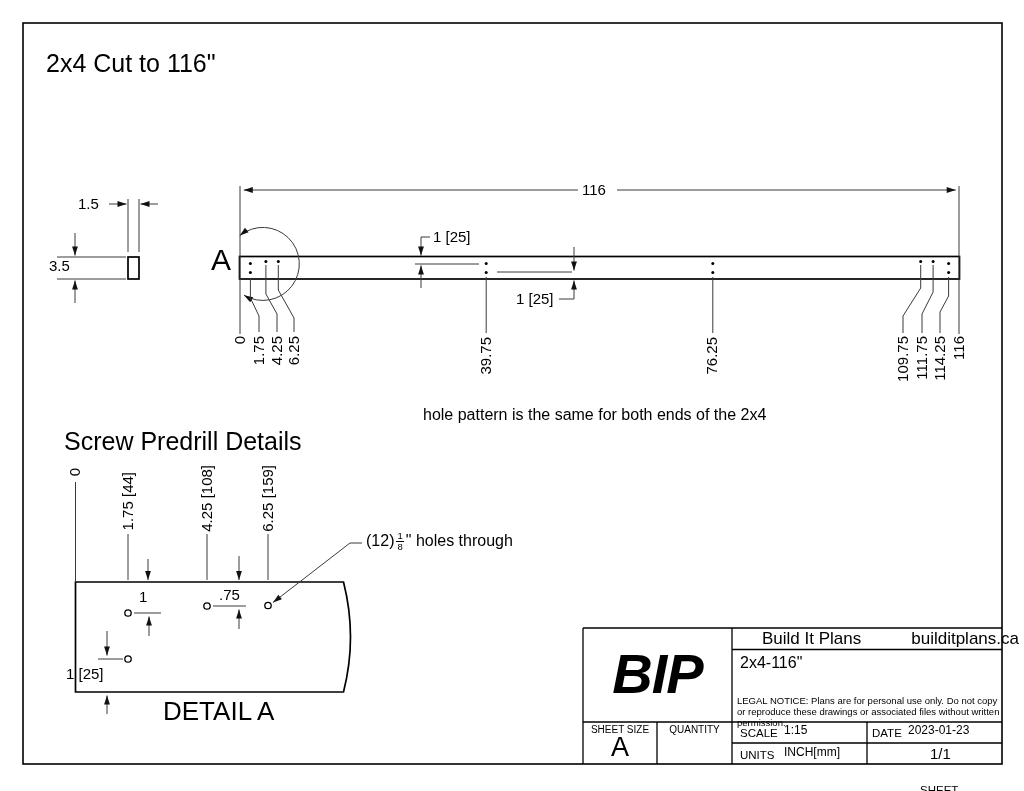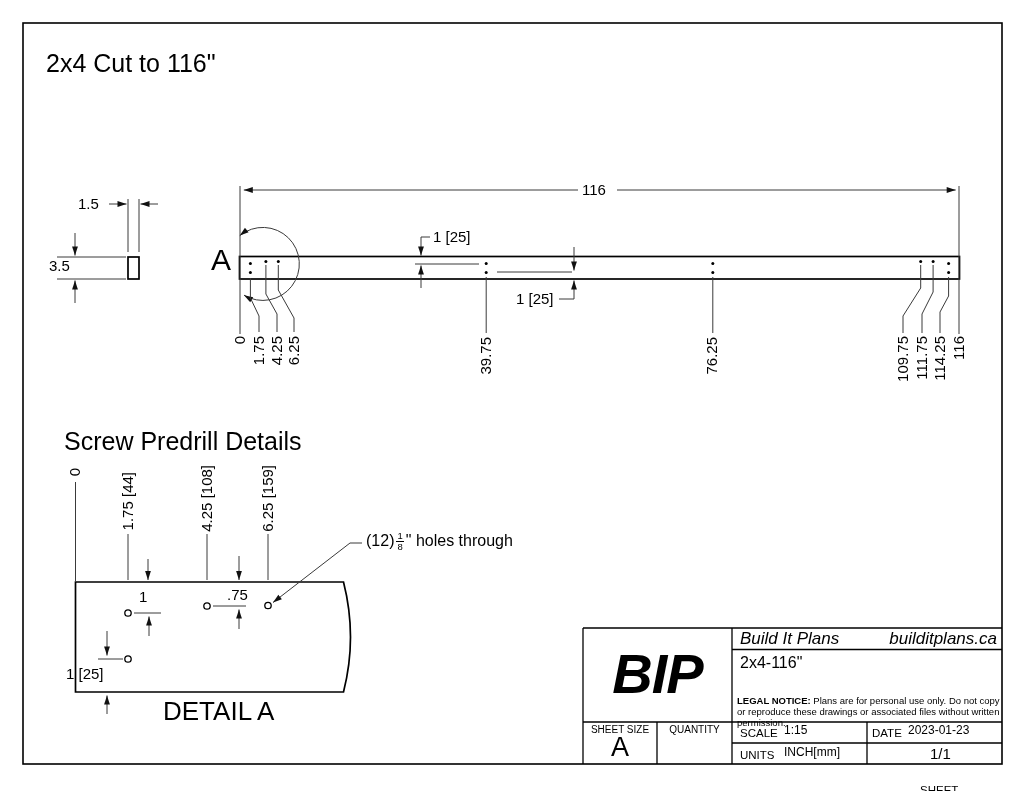--- a/index.html
+++ b/index.html
@@ -11,26 +11,26 @@
   .vlab{position:absolute;writing-mode:vertical-rl;transform:rotate(180deg);
         font-size:15px;line-height:16px;white-space:nowrap;}
   .title{font-size:25px;}
   .heading{font-size:25px;}
   .viewtitle{font-size:26px;}
   .note{font-size:16px;}
   .detletter{font-size:30px;}
   .callout{position:absolute;display:flex;align-items:center;gap:2px;font-size:16px;}
   .frac{display:inline-flex;flex-direction:column;align-items:center;font-size:9.5px;line-height:1.05;}
   .frac .fd{border-top:1px solid #000;padding:0 1px;}
-  .tb-co{font-style:italic;font-size:17px;}
+  .tb-co{font-size:17px;margin-left:22px;}
   .tb-small{font-size:10px;}
   .tb-key{font-size:11.5px;}
   .tb-val{font-size:12px;}
   .legal{position:absolute;font-size:9.5px;line-height:10.8px;width:264px;}
-  .legal b{font-weight:bold;}
+  .legal b{font-weight:normal;}
   .bip{position:absolute;font-size:56px;font-weight:bold;font-style:italic;letter-spacing:-1px;}
 </style>
 </head>
 <body>
 
 <div id="sheet">
 
 <svg id="linework" width="1024" height="791" viewBox="0 0 1024 791">
   <defs>
     <marker id="arr" viewBox="0 0 10 8" refX="9.4" refY="4" markerWidth="10" markerHeight="8" orient="auto-start-reverse" markerUnits="userSpaceOnUse">
@@ -153,30 +153,31 @@
 <div class="vlab" style="left:251px;top:336px;">1.75</div>
 <div class="vlab" style="left:269px;top:336px;">4.25</div>
 <div class="vlab" style="left:286px;top:336px;">6.25</div>
 <div class="vlab" style="left:478px;top:337px;">39.75</div>
 <div class="vlab" style="left:704px;top:337px;">76.25</div>
 <div class="vlab" style="left:895px;top:336px;">109.75</div>
 <div class="vlab" style="left:914px;top:336px;">111.75</div>
 <div class="vlab" style="left:932px;top:336px;">114.25</div>
 <div class="vlab" style="left:951px;top:336px;">116</div>
 
+<div class="lbl note" style="left:423px;top:406px;">hole pattern is the same for both ends of the 2x4</div>
 
 <div class="lbl heading" style="left:64px;top:428px;">Screw Predrill Details</div>
 
 <div class="vlab" style="left:67px;top:468px;">0</div>
 <div class="vlab" style="left:120px;top:472px;">1.75 [44]</div>
 <div class="vlab" style="left:199px;top:465px;">4.25 [108]</div>
 <div class="vlab" style="left:260px;top:465px;">6.25 [159]</div>
 
 <div class="lbl" style="left:139px;top:589px;">1</div>
-<div class="lbl" style="left:227px;top:587px;">.75</div>
+<div class="lbl" style="left:219px;top:587px;">.75</div>
 <div class="lbl" style="left:66px;top:666px;">1 [25]</div>
 
 <div class="callout" style="left:366px;top:531px;">
   <span>(12)</span>
   <span class="frac">
     <span>1</span>
     <span class="fd">8</span>
   </span>
   <span>" holes through</span>
 </div>

